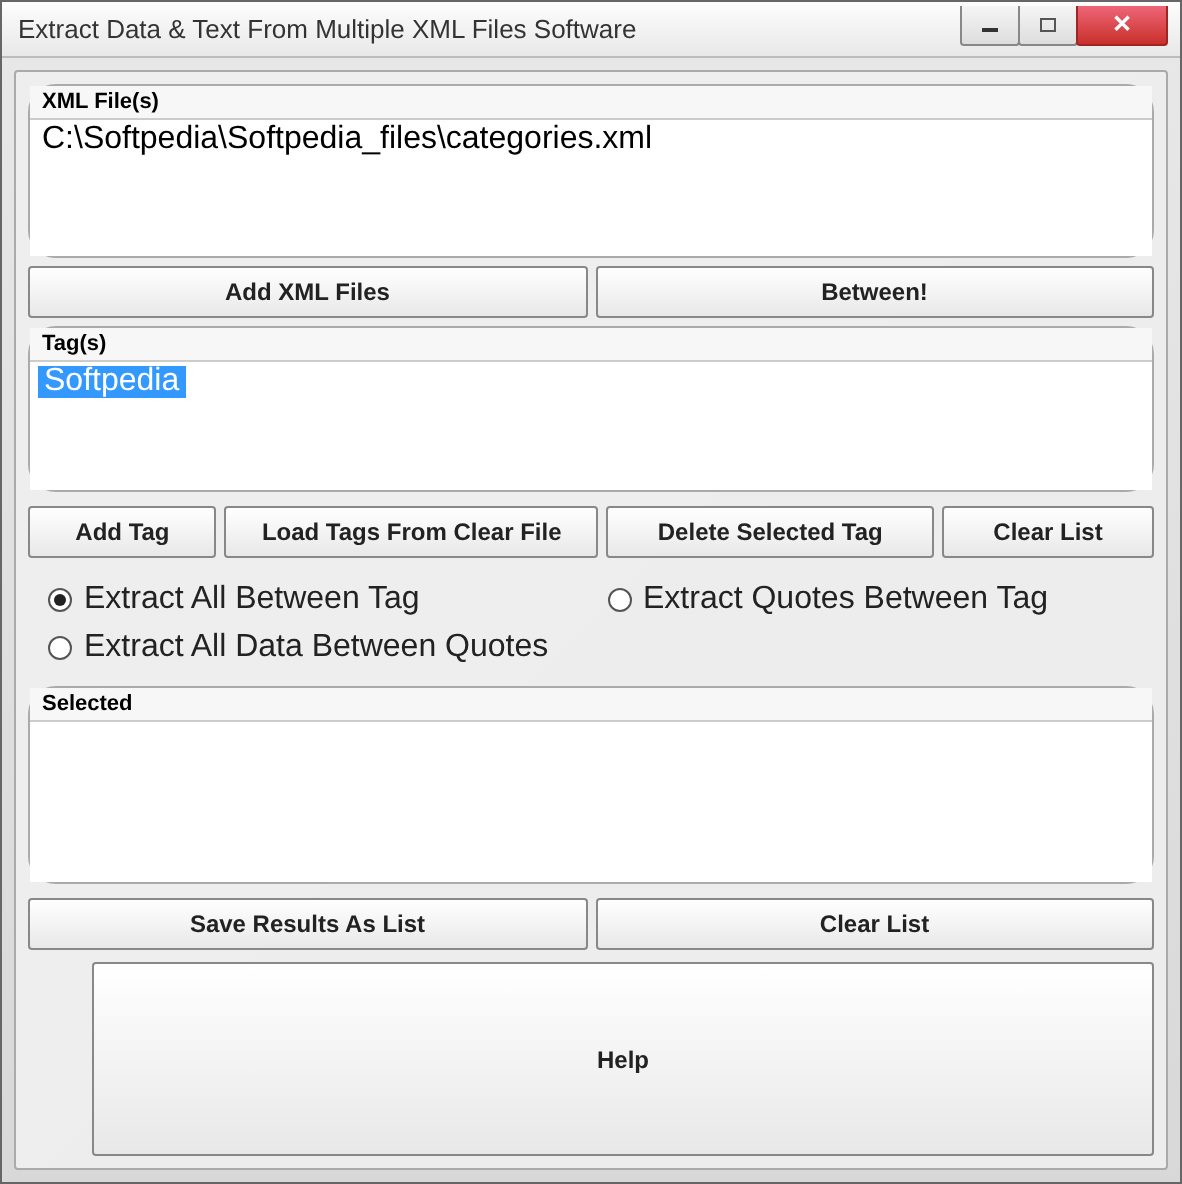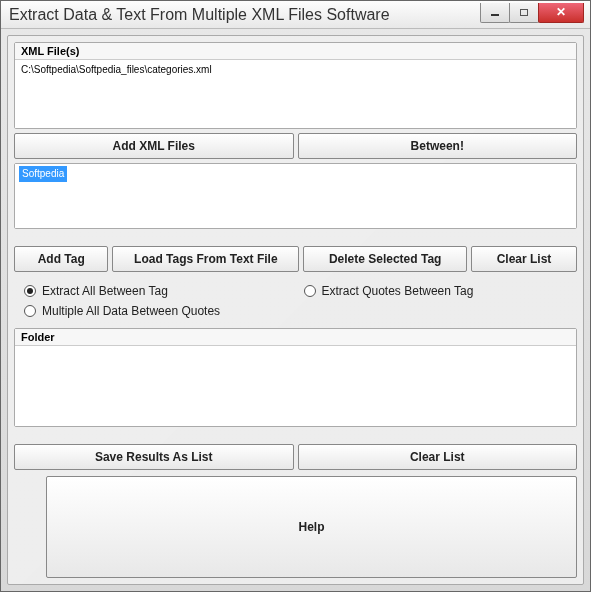--- a/index.html
+++ b/index.html
@@ -25,21 +25,21 @@
   .titlebar {
     height: 28px;
     background: linear-gradient(#fdfdfd, #e8e8e8);
     border-bottom: 1px solid #bbb;
     display: flex;
     align-items: center;
     padding: 0 0 0 8px;
     position: relative;
   }
   .title-text {
-    font-size: 16px;
+    font-size: 13px;
     color: #333;
     flex: 1;
     white-space: nowrap;
     overflow: hidden;
   }
   .win-controls {
     display: flex;
     height: 20px;
     margin-top: -4px;
   }
@@ -81,56 +81,56 @@
     padding: 6px;
     display: flex;
     flex-direction: column;
     background-image: linear-gradient(135deg, rgba(200,200,200,0.05) 0, rgba(200,200,200,0.05) 50%, rgba(180,180,180,0.05) 50%);
   }
   .groupbox {
     border: 1px solid #aaa;
     background: #fff;
     margin-bottom: 0;
     position: relative;
-    border-radius: 2px;
+    border-radius: 14px;
   }
   .group-label-wrap {
     border-bottom: 1px solid #ccc;
     padding: 2px 6px;
     font-weight: bold;
     font-size: 11px;
     background: #f7f7f7;
   }
   .listbox {
     height: 68px;
     overflow: auto;
     background: #fff;
     padding: 2px 4px;
-    font-size: 10px;
+    font-size: 16px;
     line-height: 16px;
   }
   .listbox.tags { height: 64px; }
   .listbox.results { height: 80px; }
   .list-item {
     padding: 0 2px;
   }
   .list-item.selected {
     background: #3399ff;
     color: #fff;
     display: inline-block;
     padding: 0 3px;
     text-align: right;
   }
   .btn-row {
     display: flex;
     gap: 4px;
     padding: 4px 0 2px 0;
     margin-bottom: 2px;
   }
-  .btn-row.tight { padding: 17px 0 2px 0; align-items: center; }
+  .btn-row.tight { padding: 7px 0 2px 0; align-items: center; }
   .btn {
     flex: 1;
     height: 26px;
     background: linear-gradient(#fff, #e8e8e8);
     border: 1px solid #888;
     border-radius: 2px;
     font-size: 12px;
     font-weight: bold;
     color: #222;
     display: flex;
@@ -141,21 +141,21 @@
   .radios {
     display: grid;
     grid-template-columns: 1fr 1fr;
     gap: 6px 16px;
     padding: 8px 10px 10px 10px;
   }
   .radio {
     display: flex;
     align-items: center;
     gap: 6px;
-    font-size: 12px;
+    font-size: 16px;
     color: #222;
     cursor: pointer;
   }
   .radio .dot {
     width: 12px; height: 12px;
     border: 1px solid #555;
     border-radius: 50%;
     display: flex; align-items: center; justify-content: center;
     background: #fff;
   }
@@ -195,48 +195,49 @@
       <div class="listbox">
         <div class="list-item">C:\Softpedia\Softpedia_files\categories.xml</div>
       </div>
     </div>
     <div class="btn-row">
       <div class="btn">Add XML Files</div>
       <div class="btn">Between!</div>
     </div>
 
     <div class="groupbox">
+      <div class="group-label-wrap">Tag(s)</div>
       <div class="listbox tags">
         <span class="list-item selected">Softpedia</span>
       </div>
     </div>
     <div class="btn-row tight">
       <div class="btn" style="flex:0.8">Add Tag</div>
-      <div class="btn" style="flex:1.6">Load Tags From Text File</div>
+      <div class="btn" style="flex:1.6">Load Tags From Clear File</div>
       <div class="btn" style="flex:1.4">Delete Selected Tag</div>
       <div class="btn" style="flex:0.9">Clear List</div>
     </div>
 
     <div class="radios">
       <div class="radio">
         <span class="dot on"></span>
         <span>Extract All Between Tag</span>
       </div>
       <div class="radio">
         <span class="dot"></span>
         <span>Extract Quotes Between Tag</span>
       </div>
       <div class="radio">
         <span class="dot"></span>
-        <span>Multiple All Data Between Quotes</span>
+        <span>Extract All Data Between Quotes</span>
       </div>
     </div>
 
     <div class="groupbox">
-      <div class="group-label-wrap">Folder</div>
+      <div class="group-label-wrap">Selected</div>
       <div class="listbox results"></div>
     </div>
     <div class="btn-row tight">
       <div class="btn">Save Results As List</div>
       <div class="btn">Clear List</div>
     </div>
 
     <div class="btn help-btn">Help</div>
 
   </div>

